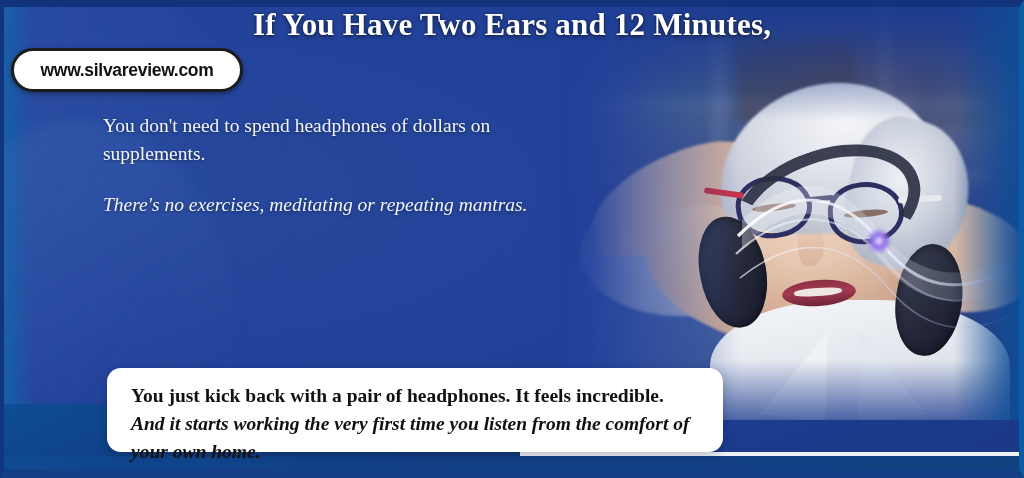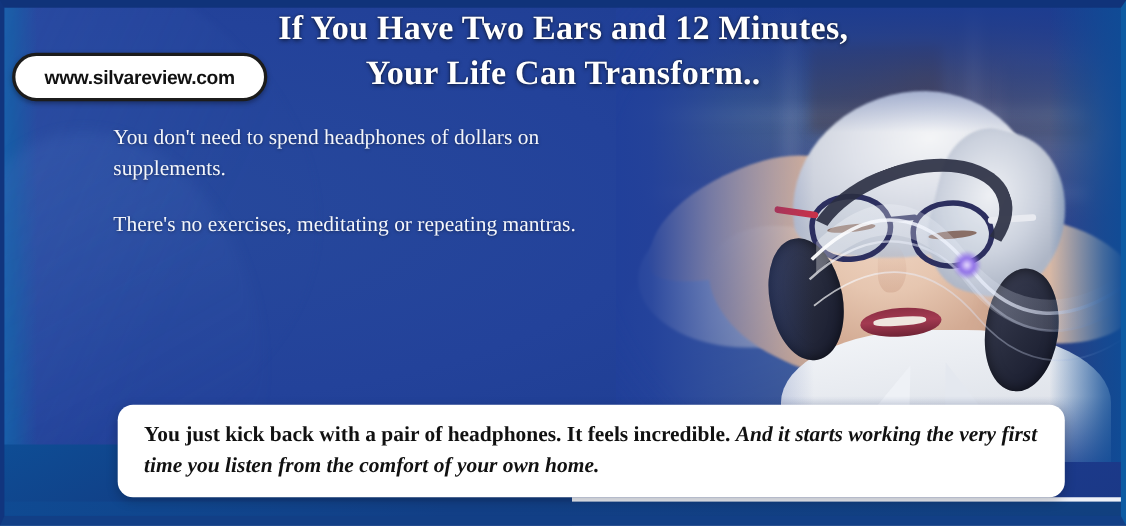--- a/index.html
+++ b/index.html
@@ -412,21 +412,21 @@
     left: 103px; top: 112px;
     width: 500px;
     z-index: 20;
     color: #f4f6fb;
     font-family: "Liberation Serif", serif;
     font-size: 19.5px;
     line-height: 1.42;
     text-shadow: 0 1px 3px rgba(0,0,0,0.40);
   }
   .body-copy p { margin: 0 0 24px 0; }
-  .body-copy p:last-child { margin-bottom: 2px; }
+  .body-copy p:last-child { margin-bottom: 2px; font-style: italic; }
   .body-copy p.p1 { width: 440px; }
   .body-copy p.p2 { width: 450px; }
   .body-copy p.p3 { width: 500px; }
 
   
   .bottom-blue {
     position: absolute;
     left: 0; bottom: 0;
     width: 780px; height: 92px;
     z-index: 12;
@@ -438,21 +438,21 @@
     left: 0; bottom: 0;
     width: 1024px; height: 88px;
     z-index: 11;
   }
   .bottom-white svg { display: block; width: 100%; height: 100%; }
 
   
   .callout {
     position: absolute;
     left: 107px; top: 368px;
-    width: 861px; height: 84px;
+    width: 616px; height: 84px;
     background: #ffffff;
     border-radius: 14px;
     z-index: 25;
     box-shadow: 0 3px 10px rgba(0,0,0,0.22);
     padding: 14px 22px 0 24px;
   }
   .callout p {
     margin: 0;
     font-family: "Liberation Serif", serif;
     font-size: 19.5px;
@@ -560,21 +560,20 @@
       </defs>
       <path d="M0 18 L 128 18 C 214 18, 250 62, 352 62 L 520 62 L 520 92 L 0 92 Z" fill="url(#bb)"></path>
       <path d="M0 0 L 1024 0 L 1024 92 L 0 92 Z" fill="none"></path>
     </svg>
   </div>
 
   <div style="position:absolute;left:0;bottom:0;width:1024px;height:22px;background:linear-gradient(90deg,#0f4a92,#123f86 40%,#11407f);z-index:13;"></div>
 
   <div class="headline">
     <span class="l1">If You Have Two Ears and 12 Minutes,</span>
-    <span class="l2">Your Life Can Transform..</span>
   </div>
 
   <div class="url-badge">
     <span>www.silvareview.com</span>
   </div>
 
   <div class="body-copy">
     <p class="p2">You don't need to spend headphones of dollars on supplements.</p>
     <p class="p3">There's no exercises, meditating or repeating mantras.</p>
   </div>

